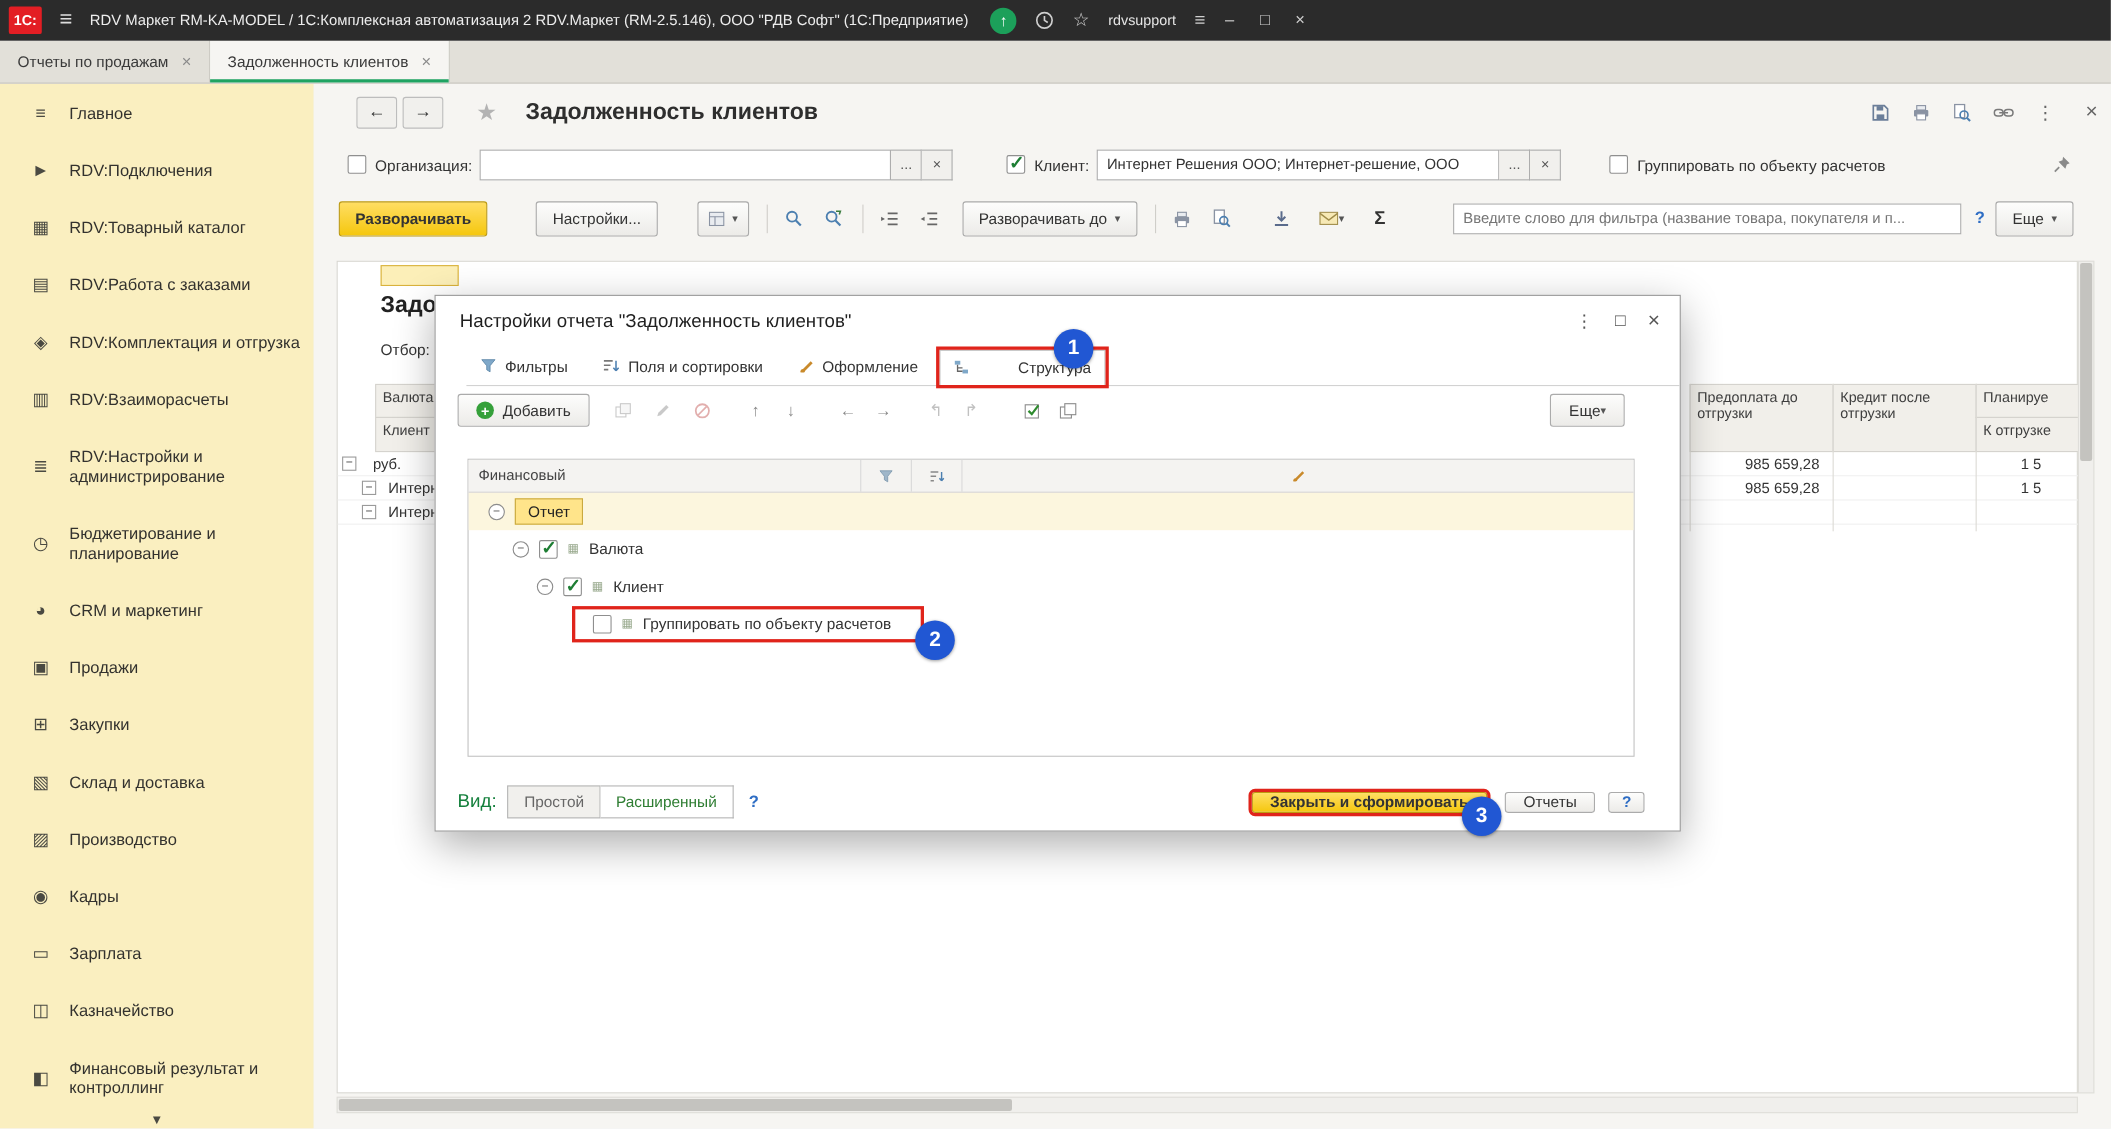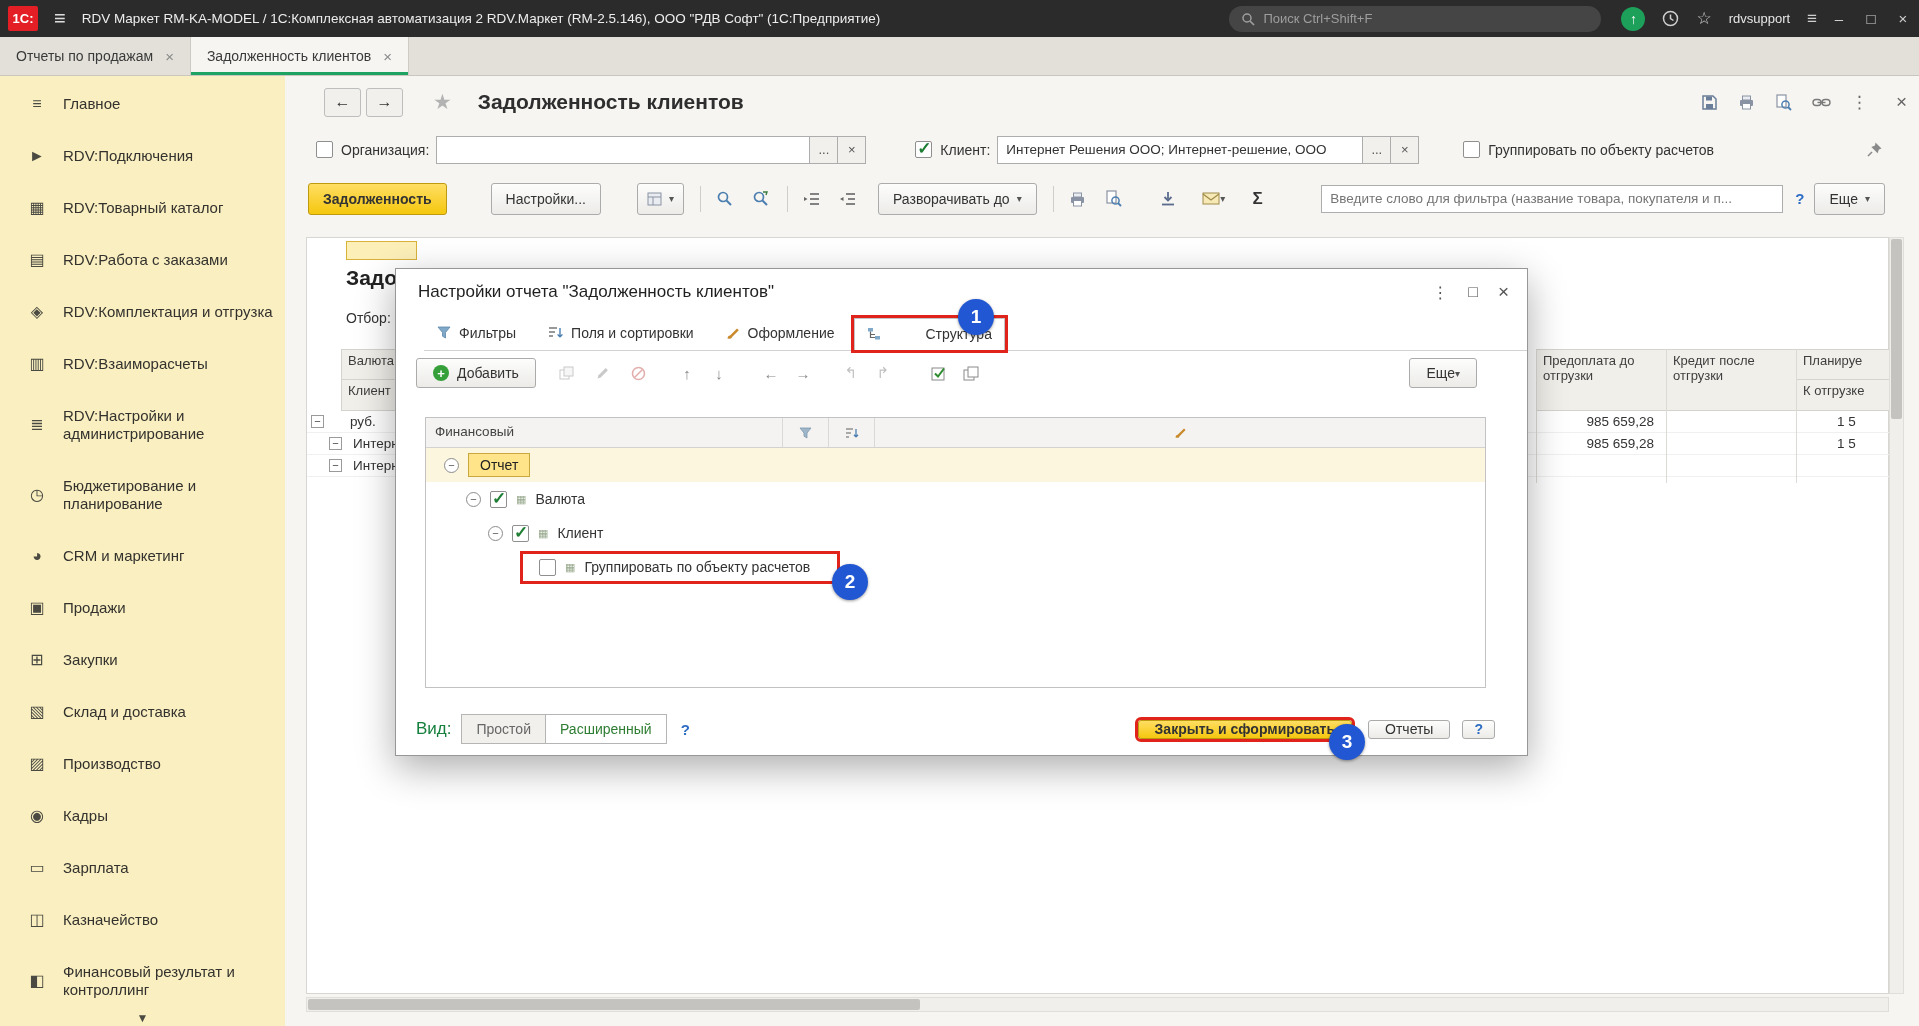--- a/index.html
+++ b/index.html
@@ -111,29 +111,20 @@
 .annot-rect{position:absolute;border:3px solid #E0241B;z-index:46;pointer-events:none;}
 .annot-circle{position:absolute;width:36px;height:36px;border-radius:50%;background:#2157D3;color:#fff;display:flex;align-items:center;justify-content:center;font-size:19px;font-weight:bold;z-index:47;box-shadow:0 1px 3px rgba(0,0,0,.4);}
 </style>
 </head>
 <body>
 
 <div class="titlebar">
   <div class="logo">1С:</div>
   <div class="tb-menu">≡</div>
   <div class="tb-title">RDV Маркет RM-KA-MODEL / 1С:Комплексная автоматизация 2 RDV.Маркет (RM-2.5.146), ООО "РДВ Софт"  (1С:Предприятие)</div>
-  <div class="tb-search">
-    <span>
-        <svg width="14" height="14">
-          <circle cx="6" cy="6" r="4" fill="none" stroke="#9E9E9E" stroke-width="1.5"></circle>
-          <line x1="9" y1="9" x2="13" y2="13" stroke="#9E9E9E" stroke-width="1.7"></line>
-        </svg>
-      </span>
-    <span>Поиск Ctrl+Shift+F</span>
-  </div>
   <div class="tb-right">
     <div class="tb-circle">↑</div>
     <div class="tb-ic">
         <svg width="17" height="17">
           <circle cx="8.5" cy="8.5" r="7" fill="none" stroke="#CFCFCF" stroke-width="1.5"></circle>
           <path d="M8.5 4.5v4l3 2" fill="none" stroke="#CFCFCF" stroke-width="1.5"></path>
         </svg>
       </div>
     <div class="tb-ic">☆</div>
     <div class="tb-user">rdvsupport</div>
@@ -287,21 +278,21 @@
     <div class="f-label" style="margin-left:8px;">Группировать по объекту расчетов</div>
     <div style="margin-left:auto;margin-right:36px;cursor:pointer;">
         <svg width="17" height="17">
           <path d="M9.5 1.5l6 6-2.6 1-1.3 3.8L5.4 6.1 9 4.6z" fill="#8A8A8A"></path>
           <line x1="6" y1="11" x2="2" y2="15" stroke="#8A8A8A" stroke-width="1.6"></line>
         </svg>
       </div>
   </div>
 
   <div class="toolbar-row">
-    <button class="btn btn-yellow" style="margin-left:23px;">Задолженность</button>
+    <button class="btn btn-yellow" style="margin-left:23px;">Разворачивать</button>
     <button class="btn" style="margin-left:44px;">Настройки...</button>
     <button class="btn" style="margin-left:36px;padding:0 9px;">
       <svg width="15" height="14">
           <rect x="1" y="1" width="13" height="12" fill="#E9ECF0" stroke="#8A93A3"></rect>
           <line x1="1" y1="5" x2="14" y2="5" stroke="#8A93A3"></line>
           <line x1="6" y1="5" x2="6" y2="13" stroke="#8A93A3"></line>
         </svg>
       <span class="arr">▾</span>
     </button>
     <div class="sep" style="margin-left:16px;"></div>
@@ -384,21 +375,21 @@
 
     <div class="hcell" style="left:34px;top:111px;width:886px;height:31px;">Валюта</div>
     <div class="hcell" style="left:34px;top:141px;width:886px;height:32px;">Клиент</div>
     <div class="hcell" style="left:1229px;top:111px;width:131px;height:62px;">Предоплата до отгрузки</div>
     <div class="hcell" style="left:1359px;top:111px;width:131px;height:62px;">Кредит после отгрузки</div>
     <div class="hcell" style="left:1489px;top:111px;width:94px;height:31px;border-right:none;">Планируе</div>
     <div class="hcell" style="left:1489px;top:141px;width:94px;height:32px;border-right:none;">К отгрузке</div>
 
     <div class="r-row" style="top:173px;">
       <span class="exp" style="left:4px;">−</span>
-      <span class="r-label" style="left:43px;">руб.</span>
+      <span class="r-label" style="left:32px;">руб.</span>
       <span class="v1">985 659,28</span>
       <span class="v3">1 5</span>
     </div>
     <div class="r-row" style="top:195px;">
       <span class="exp" style="left:22px;">−</span>
       <span class="r-label" style="left:46px;">Интернет Решения ООО</span>
       <span class="v1">985 659,28</span>
       <span class="v3">1 5</span>
     </div>
     <div class="r-row" style="top:217px;">

